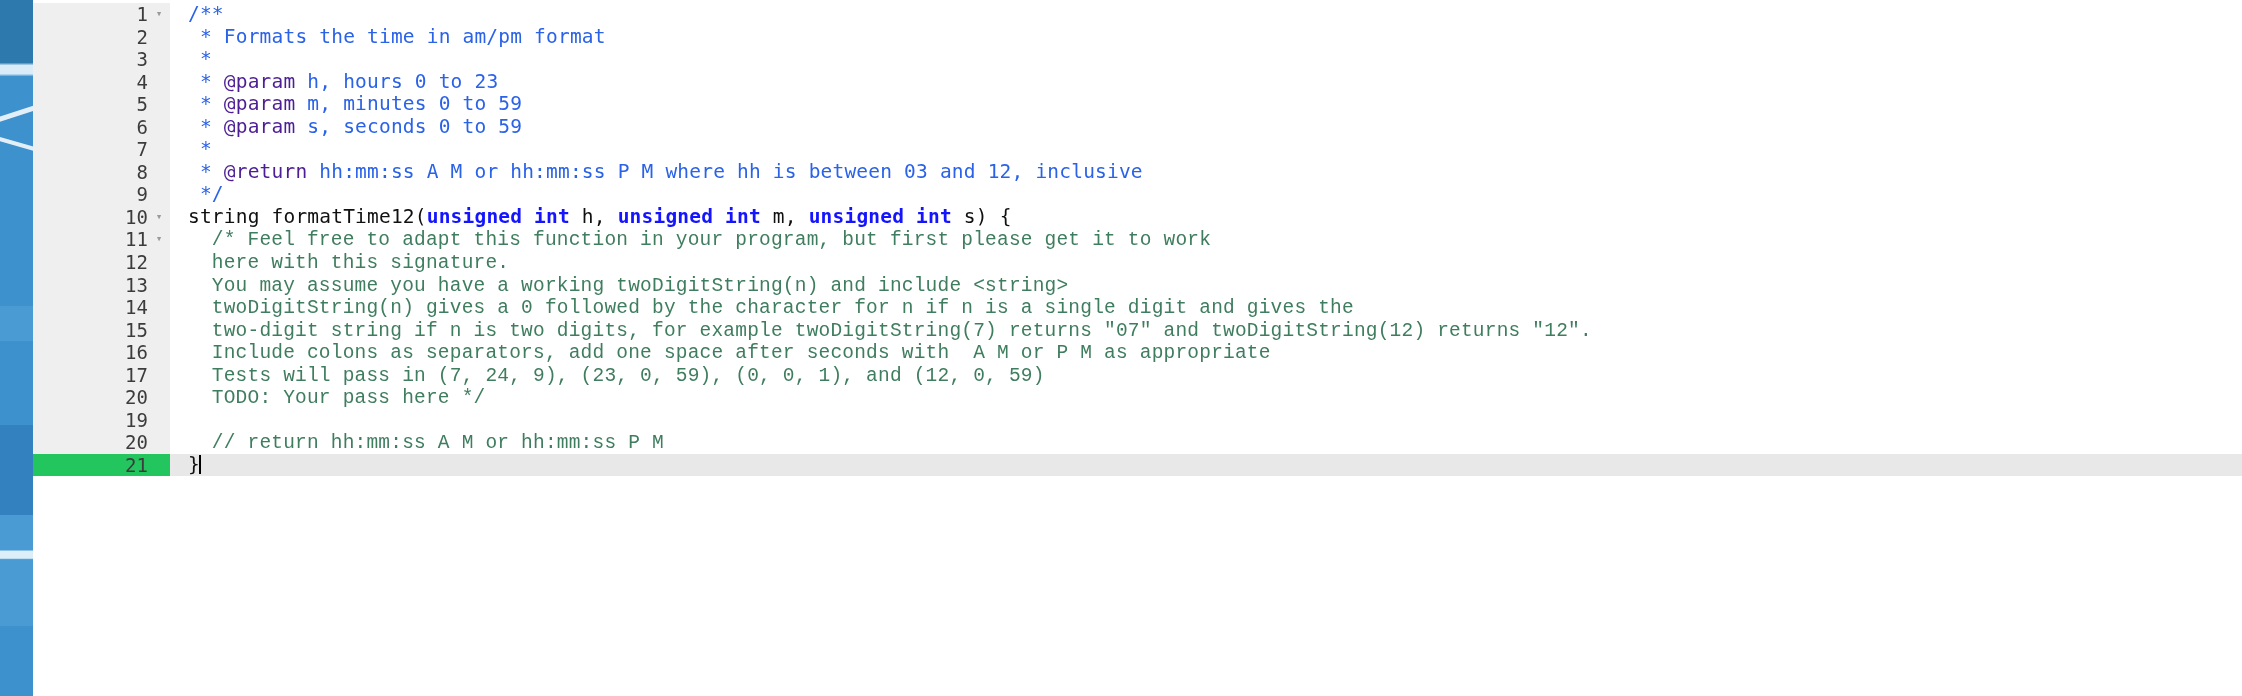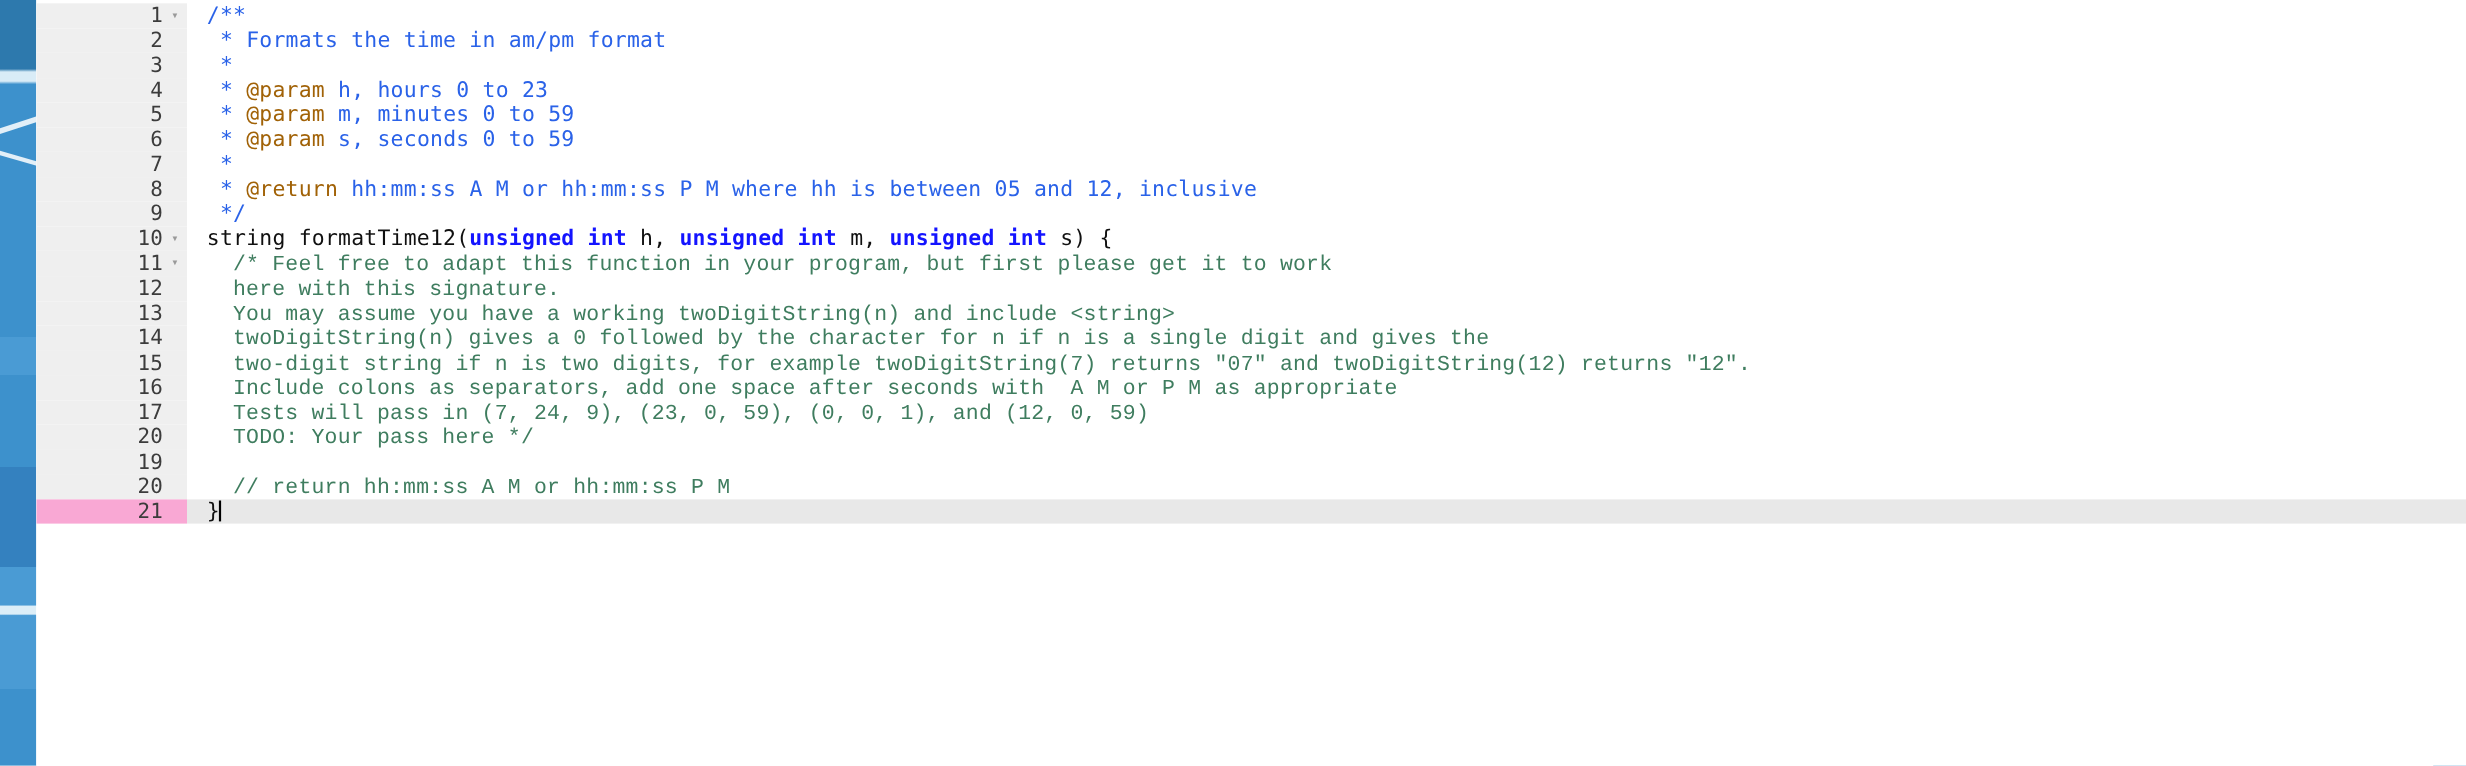--- a/index.html
+++ b/index.html
@@ -56,21 +56,21 @@
     padding-top: 3px;
   }
 
   .line {
     display: flex;
     align-items: stretch;
     height: 22.55px;
     line-height: 22.55px;
     white-space: pre;
   }
-  .line.active .gutter { background: #f9a8d4; }
+  .line.active .gutter { background: #22c55e; }
   .line.active .content { background: #e8e8e8; }
 
   .gutter {
     flex: 0 0 137px;
     background: #efefef;
     color: #3c3c3c;
     font-size: 19px;
     text-align: right;
     padding-right: 4px;
     position: relative;
@@ -90,21 +90,21 @@
   .content {
     flex: 1 1 auto;
     padding-left: 18px;
     font-size: 19.5px;
     color: #1a1a1a;
     letter-spacing: .01em;
   }
 
   
   .c-doc      { color: #2a62e8; }   
-  .c-tag      { color: #a16207; text-align: center; }   
+  .c-tag      { color: #4c1d95; text-align: center; }   
   .c-comment  { color: #3f7d5f; font-family: Liberation Mono, monospace; }   
   .c-keyword  { color: #1414ff; font-weight: bold; }   
   .c-plain    { color: #101010; }
 
   .caret {
     display: inline-block;
     width: 2px;
     height: 19px;
     background: #000;
     vertical-align: -3px;
@@ -125,21 +125,21 @@
 
 <div class="editor">
   <div class="code-area" id="code-area">
       <div class="line"><div class="gutter"><span class="num">1</span><span class="fold">▾</span></div><div class="content"><span class="c-doc">/**</span></div></div>
       <div class="line"><div class="gutter"><span class="num">2</span></div><div class="content"><span class="c-doc"> * Formats the time in am/pm format</span></div></div>
       <div class="line"><div class="gutter"><span class="num">3</span></div><div class="content"><span class="c-doc"> *</span></div></div>
       <div class="line"><div class="gutter"><span class="num">4</span></div><div class="content"><span class="c-doc"> * </span><span class="c-tag">@param</span><span class="c-doc"> h, hours 0 to 23</span></div></div>
       <div class="line"><div class="gutter"><span class="num">5</span></div><div class="content"><span class="c-doc"> * </span><span class="c-tag">@param</span><span class="c-doc"> m, minutes 0 to 59</span></div></div>
       <div class="line"><div class="gutter"><span class="num">6</span></div><div class="content"><span class="c-doc"> * </span><span class="c-tag">@param</span><span class="c-doc"> s, seconds 0 to 59</span></div></div>
       <div class="line"><div class="gutter"><span class="num">7</span></div><div class="content"><span class="c-doc"> *</span></div></div>
-      <div class="line"><div class="gutter"><span class="num">8</span></div><div class="content"><span class="c-doc"> * </span><span class="c-tag">@return</span><span class="c-doc"> hh:mm:ss A M or hh:mm:ss P M where hh is between 05 and 12, inclusive</span></div></div>
+      <div class="line"><div class="gutter"><span class="num">8</span></div><div class="content"><span class="c-doc"> * </span><span class="c-tag">@return</span><span class="c-doc"> hh:mm:ss A M or hh:mm:ss P M where hh is between 03 and 12, inclusive</span></div></div>
       <div class="line"><div class="gutter"><span class="num">9</span></div><div class="content"><span class="c-doc"> */</span></div></div>
       <div class="line"><div class="gutter"><span class="num">10</span><span class="fold">▾</span></div><div class="content"><span class="c-plain">string formatTime12(</span><span class="c-keyword">unsigned int</span><span class="c-plain"> h, </span><span class="c-keyword">unsigned int</span><span class="c-plain"> m, </span><span class="c-keyword">unsigned int</span><span class="c-plain"> s) {</span></div></div>
       <div class="line"><div class="gutter"><span class="num">11</span><span class="fold">▾</span></div><div class="content"><span class="c-comment">  /* Feel free to adapt this function in your program, but first please get it to work</span></div></div>
       <div class="line"><div class="gutter"><span class="num">12</span></div><div class="content"><span class="c-comment">  here with this signature.</span></div></div>
       <div class="line"><div class="gutter"><span class="num">13</span></div><div class="content"><span class="c-comment">  You may assume you have a working twoDigitString(n) and include &lt;string&gt;</span></div></div>
       <div class="line"><div class="gutter"><span class="num">14</span></div><div class="content"><span class="c-comment">  twoDigitString(n) gives a 0 followed by the character for n if n is a single digit and gives the</span></div></div>
       <div class="line"><div class="gutter"><span class="num">15</span></div><div class="content"><span class="c-comment">  two-digit string if n is two digits, for example twoDigitString(7) returns "07" and twoDigitString(12) returns "12".</span></div></div>
       <div class="line"><div class="gutter"><span class="num">16</span></div><div class="content"><span class="c-comment">  Include colons as separators, add one space after seconds with  A M or P M as appropriate</span></div></div>
       <div class="line"><div class="gutter"><span class="num">17</span></div><div class="content"><span class="c-comment">  Tests will pass in (7, 24, 9), (23, 0, 59), (0, 0, 1), and (12, 0, 59)</span></div></div>
       <div class="line"><div class="gutter"><span class="num">20</span></div><div class="content"><span class="c-comment">  TODO: Your pass here */</span></div></div>

